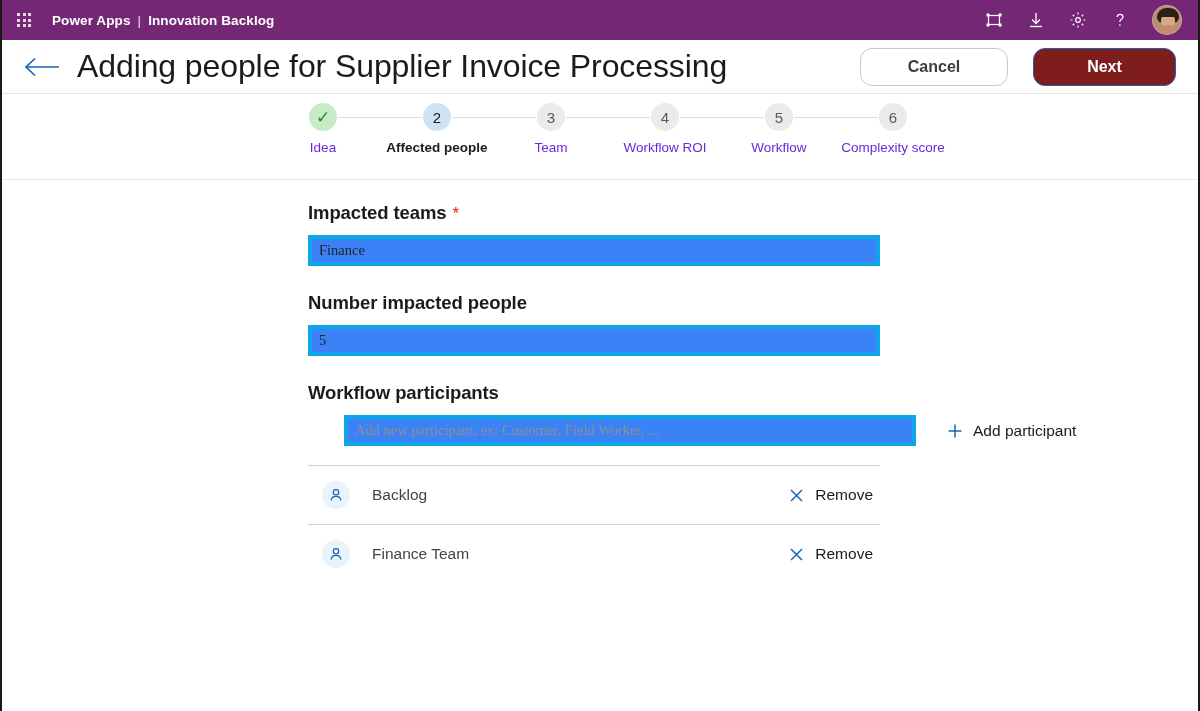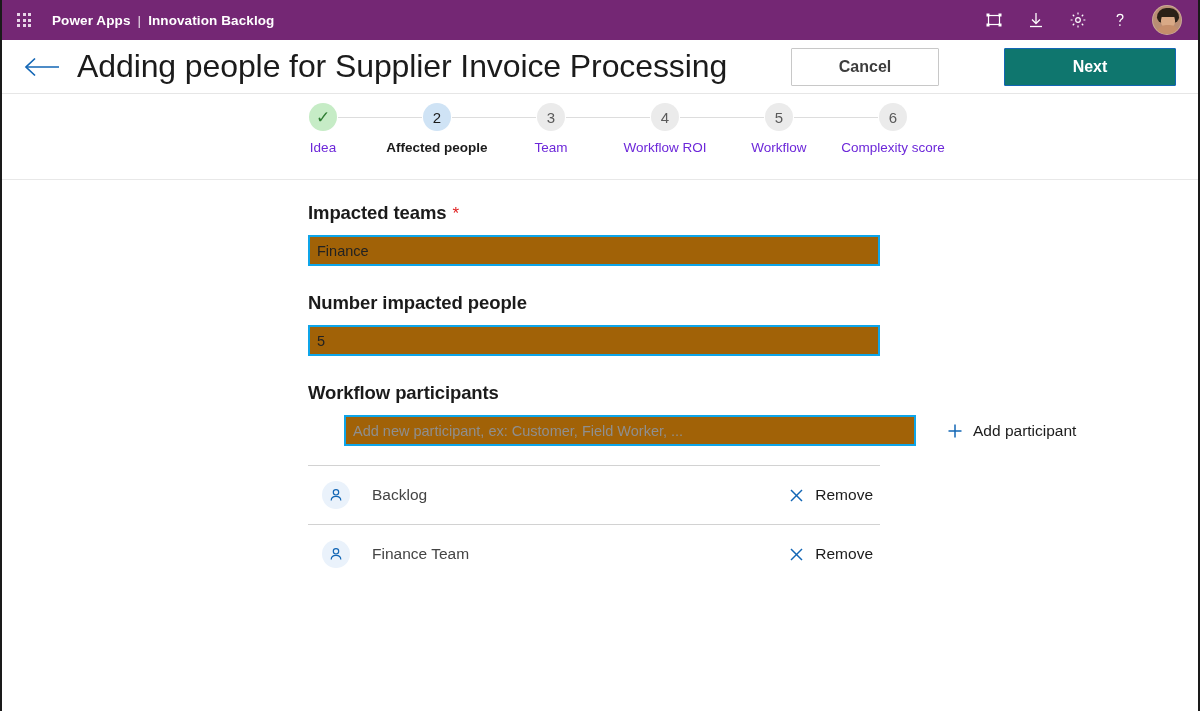--- a/index.html
+++ b/index.html
@@ -157,38 +157,37 @@
     margin-left: auto;
     display: flex;
     align-items: center;
     gap: 25px;
   }
   .btn {
     font-family: "Liberation Sans", sans-serif;
     font-size: 16px;
     font-weight: bold;
     cursor: pointer;
-    border-radius: 1px;
+    border-radius: 12px;
     height: 38px;
     display: flex;
     align-items: center;
     justify-content: center;
   }
   .btn-cancel {
     width: 148px;
     background: #ffffff;
     border: 1px solid #c8c8c8;
     color: #3d3d3d;
   }
   .btn-next {
-    width: 172px;
-    background: #0f766e;
+    width: 143px;
+    background: #7f1d1d;
     border: 1px solid #1266b5;
     color: #ffffff;
-    margin-left: 40px;
   }
 
   
   .stepper-wrap {
     height: 86px;
     border-bottom: 1px solid #e8e8e8;
     position: relative;
     background: #ffffff;
   }
   .stepper {
@@ -258,23 +257,23 @@
   }
   .req {
     color: #e02020;
     font-size: 17px;
     font-weight: normal;
   }
   .text-input {
     margin-top: 11px;
     width: 572px;
     height: 31px;
-    border: 2px solid #0ea5e9;
-    background: #a16207;
-    font-family: Liberation Sans, sans-serif;
+    border: 4px solid #0ea5e9;
+    background: #3b82f6;
+    font-family: Liberation Serif, serif;
     font-size: 14.5px;
     color: #222222;
     padding: 0 7px;
     outline: none;
   }
   .text-input::placeholder { color: #8f8f8f; }
 
   .field-gap { height: 26px; }
 
   .participants-row {

